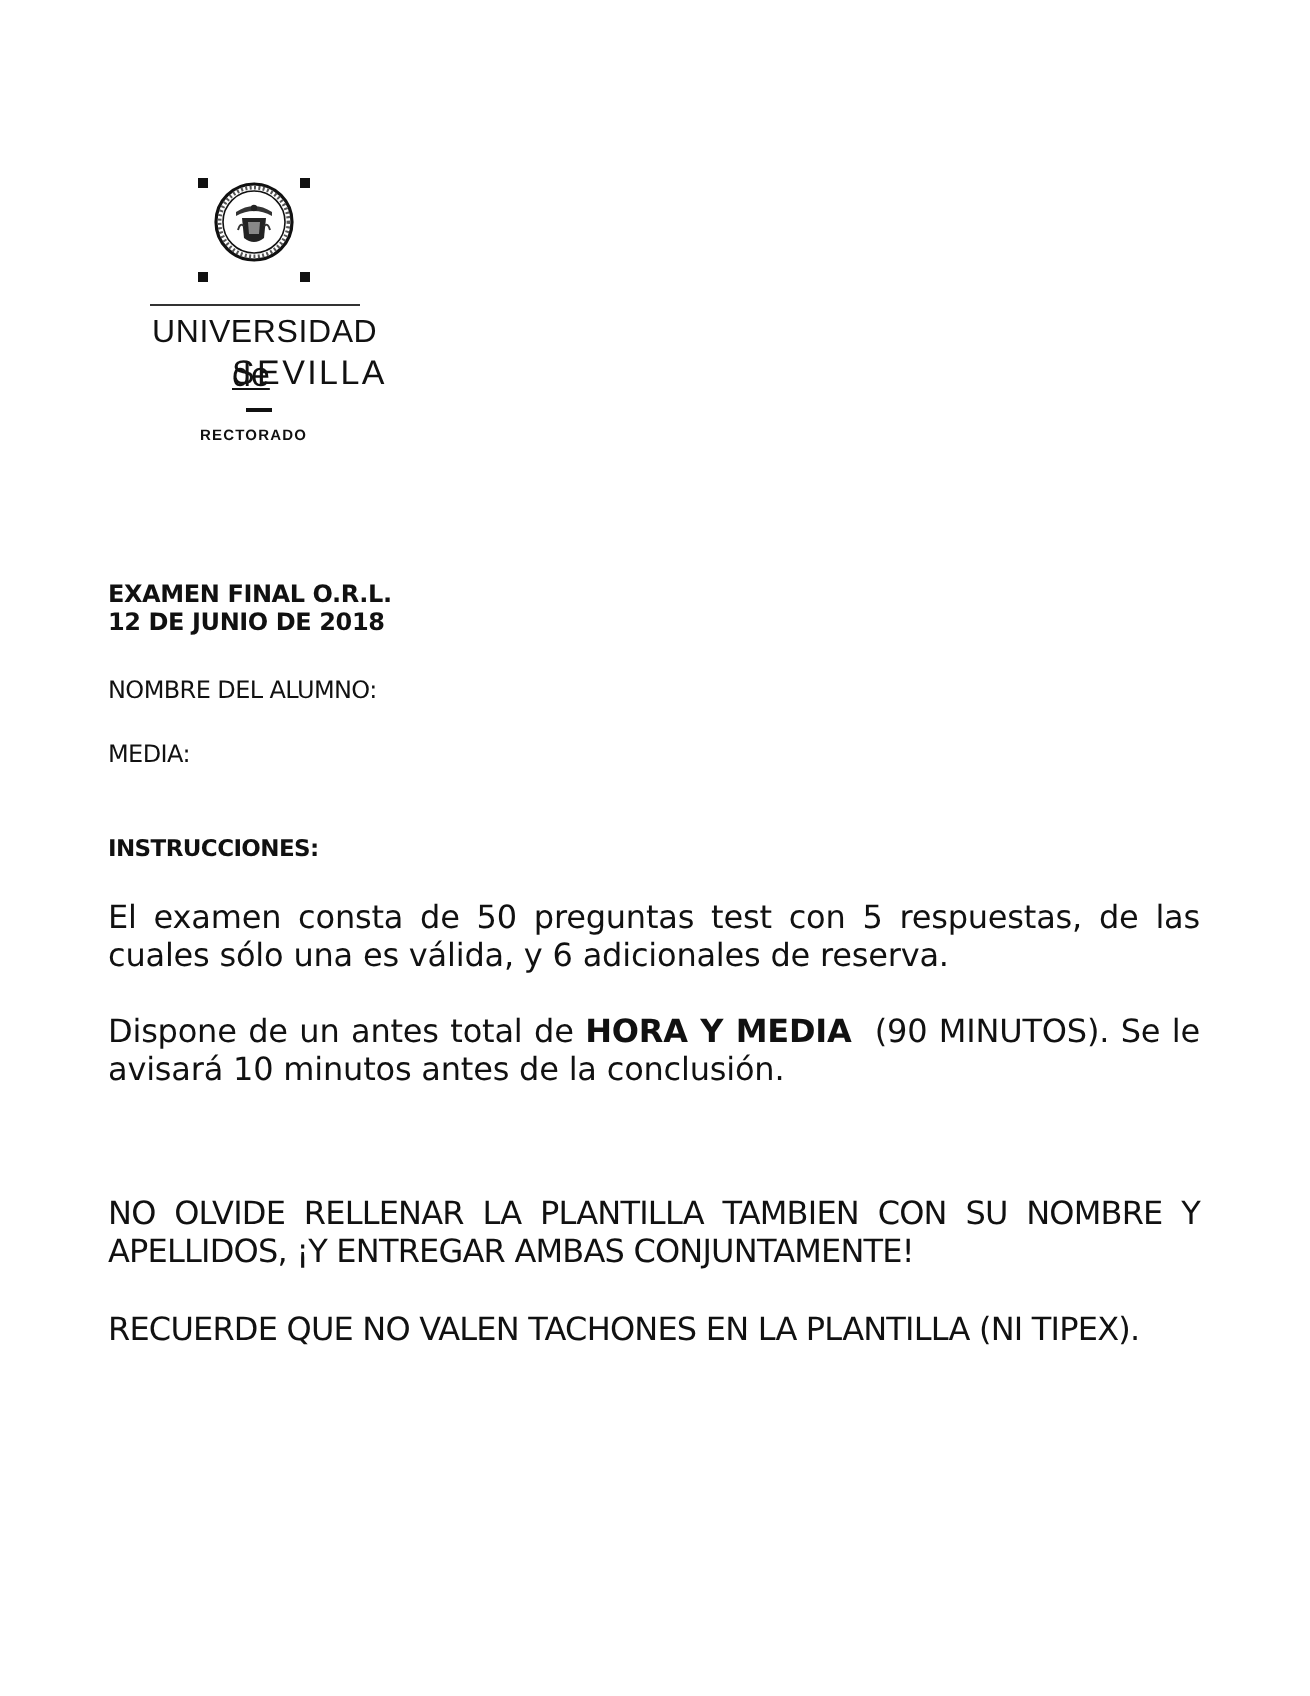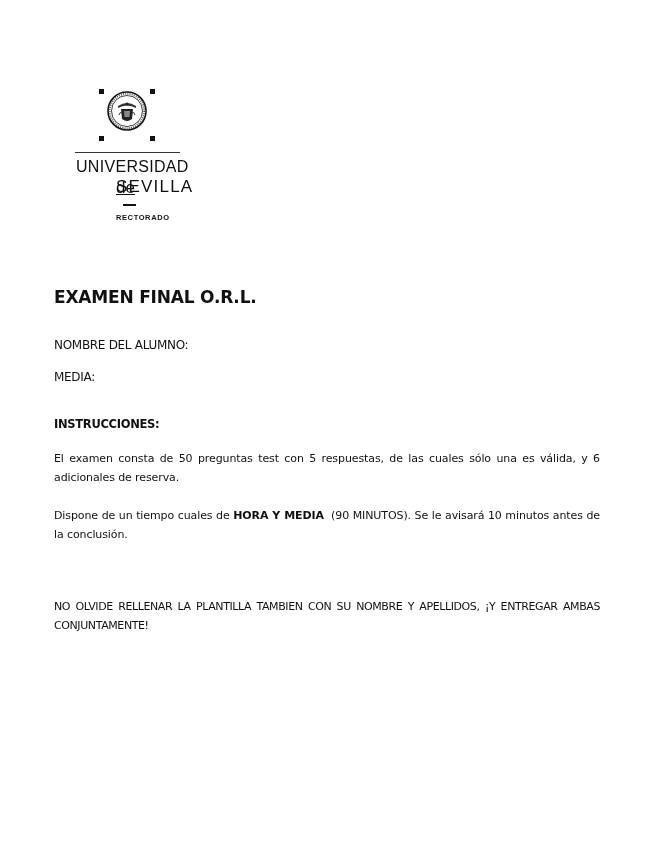--- a/index.html
+++ b/index.html
@@ -8,26 +8,26 @@
     .seal-wrap { position: absolute; left: 26px; top: 3px; width: 62px; height: 58px; }
     .corner { position: absolute; width: 5px; height: 5px; background: #111; }
     .corner.tl { left: 3px; top: 4px; } .corner.tr { right: 3px; top: 4px; }
     .corner.bl { left: 3px; bottom: 2px; } .corner.br { right: 3px; bottom: 2px; }
     .seal { position: absolute; left: 11px; top: 6px; width: 40px; height: 40px; }
     .rule { position: absolute; left: 5px; top: 70px; width: 105px; height: 1px; background: #333; }
     .univ { position: absolute; left: 6px; top: 76px; font-size: 16px; letter-spacing: 0.3px; font-family: "Liberation Sans", sans-serif; }
     .de { position: absolute; left: 6px; top: 96px; font-size: 17px; text-decoration: underline; font-family: Liberation Sans, sans-serif; margin-left: 40px; }
     .sevilla { position: absolute; left: 46px; top: 95px; font-size: 17px; letter-spacing: 1.2px; font-family: Liberation Sans, sans-serif; }
     .dash { position: absolute; left: 53px; top: 122px; width: 13px; height: 2px; background: #111; }
-    .rectorado { position: absolute; left: 46px; top: 131px; font-size: 7.5px; font-weight: bold; letter-spacing: 0.6px; font-family: "Liberation Sans", sans-serif; text-align: right; }
+    .rectorado { position: absolute; left: 30px; top: 131px; font-size: 7.5px; font-weight: bold; letter-spacing: 0.6px; font-family: "Liberation Sans", sans-serif; text-align: right; }
     .content { position: absolute; left: 54px; top: 290px; width: 546px; font-family: "DejaVu Sans", sans-serif; font-size: 11.5px; }
-    .title { font-weight: bold; font-size: 17px; line-height: 14px; letter-spacing: -0.2px; }
+    .title { font-weight: bold; font-size: 12px; line-height: 14px; letter-spacing: -0.2px; }
     .field { position: absolute; left: 0; font-size: 12px; letter-spacing: -0.3px; }
     .heading { position: absolute; left: 0; font-weight: bold; font-size: 11.5px; letter-spacing: -0.3px; text-align: right; }
-    .para { position: absolute; left: 0; width: 546px; text-align: justify; line-height: 19px; font-size: 11px; letter-spacing: -0.1px; }
+    .para { position: absolute; left: 0; width: 546px; text-align: justify; line-height: 19px; font-size: 16px; letter-spacing: -0.1px; }
     .para b { font-weight: bold; }
     .upper { letter-spacing: -0.4px; margin-top: 32px; }
   </style>
 </head>
 <body>
 
 <div class="logo">
   <div class="seal-wrap">
     <div class="corner tl"></div>
     <div class="corner tr"></div>
@@ -48,25 +48,27 @@
   <div class="rule"></div>
   <div class="univ">UNIVERSIDAD</div>
   <div class="de">de</div>
   <div class="sevilla">SEVILLA</div>
   <div class="dash"></div>
   <div class="rectorado">RECTORADO</div>
 </div>
 
 <div class="content">
   <div class="title">EXAMEN FINAL O.R.L.</div>
+  <div class="title">12 DE JUNIO DE 2018</div>
 
   <div class="field" style="top:48px;">NOMBRE DEL ALUMNO:</div>
   <div class="field" style="top:80px;">MEDIA:</div>
 
   <div class="heading" style="top:127px;">INSTRUCCIONES:</div>
 
   <div class="para" style="top:159px;">El examen consta de 50 preguntas test con 5 respuestas, de las cuales sólo una es válida, y 6 adicionales de reserva.</div>
 
-  <div class="para" style="top:216px;"><span>Dispone de un tiempo cuales de </span><b>HORA Y MEDIA</b><span style="white-space:pre-wrap;">  (90 MINUTOS). Se le avisará 10 minutos antes de la conclusión.</span></div>
+  <div class="para" style="top:216px;"><span>Dispone de un antes total de </span><b>HORA Y MEDIA</b><span style="white-space:pre-wrap;">  (90 MINUTOS). Se le avisará 10 minutos antes de la conclusión.</span></div>
 
   <div class="para upper" style="top:275px;">NO OLVIDE RELLENAR LA PLANTILLA TAMBIEN CON SU NOMBRE Y APELLIDOS, ¡Y ENTREGAR AMBAS CONJUNTAMENTE!</div>
 
+  <div class="para upper" style="top:333px; text-align:left;">RECUERDE QUE NO VALEN TACHONES EN LA PLANTILLA (NI TIPEX).</div>
 </div>
 
 </body></html>

